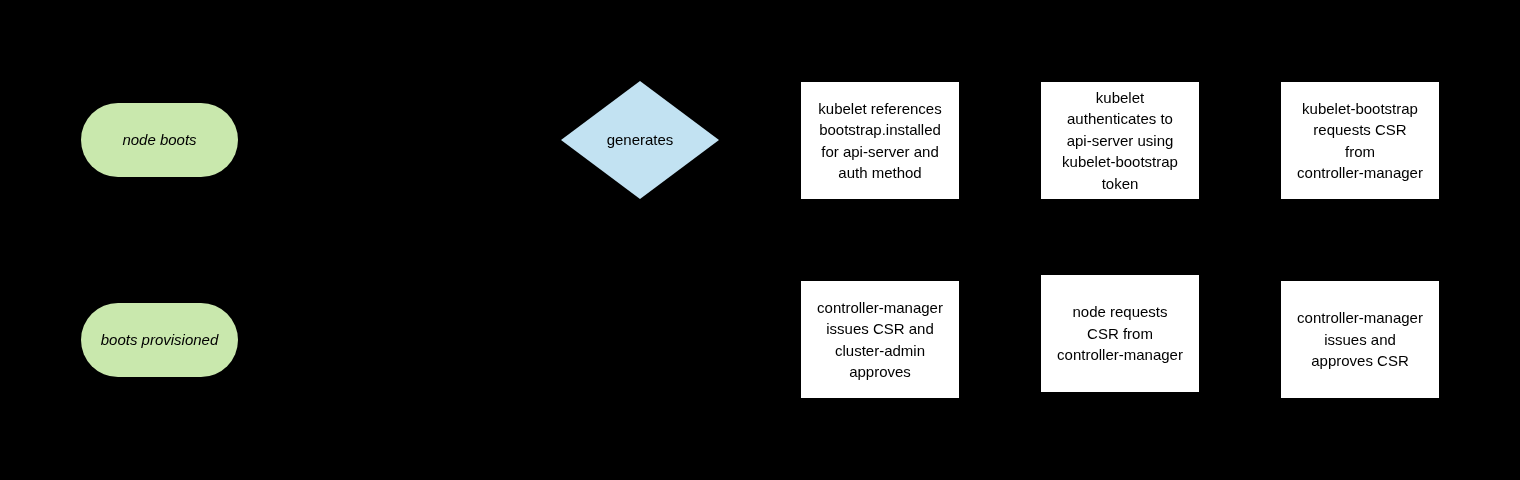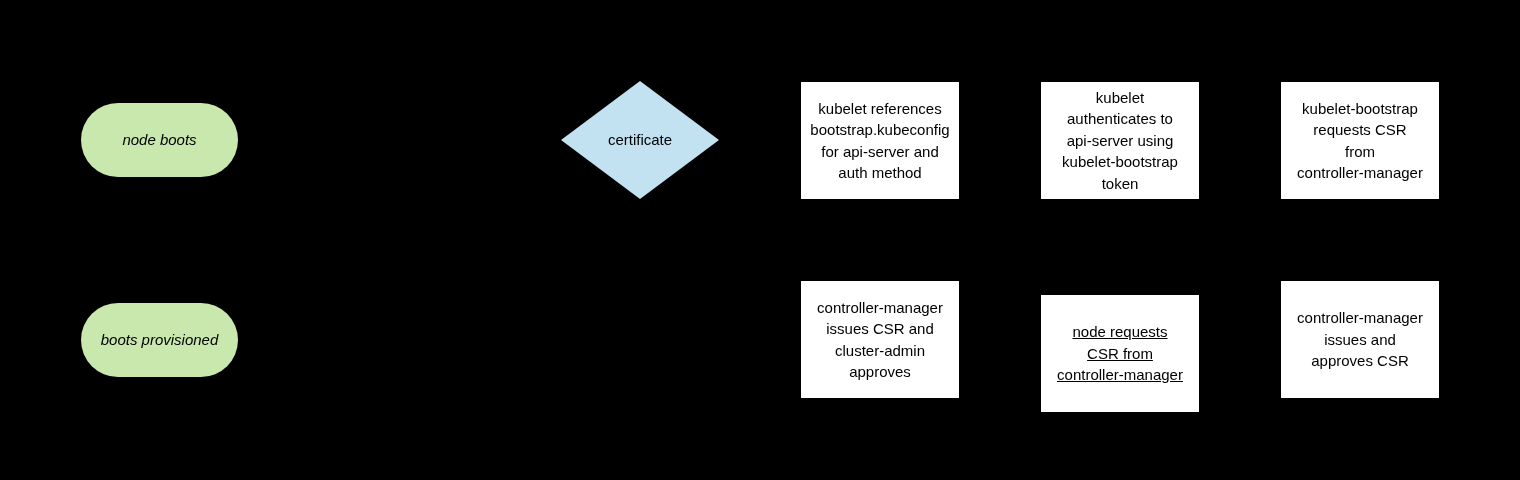--- a/index.html
+++ b/index.html
@@ -81,26 +81,26 @@
 
 <div id="canvas">
 
   <div class="node term" style="left:81px; top:103px;">
     <span class="txt">node boots</span>
   </div>
 
 
   <div class="diamond-wrap" style="left:561px; top:81px;">
     <div class="diamond-shape"></div>
-    <div class="diamond-label">certificate</div>
+    <div class="diamond-label">generates</div>
   </div>
 
   <div class="node proc overflow" style="left:801px; top:82px;">
     <span class="txt">kubelet references
-bootstrap.kubeconfig
+bootstrap.installed
 for api-server and
 auth method</span>
   </div>
 
   <div class="node proc" style="left:1041px; top:82px;">
     <span class="txt">kubelet
 authenticates to
 api-server using
 kubelet-bootstrap
 token</span>
@@ -119,21 +119,21 @@
 
 
 
   <div class="node proc" style="left:801px; top:281px;">
     <span class="txt">controller-manager
 issues CSR and
 cluster-admin
 approves</span>
   </div>
 
-  <div class="node proc" style="left:1041px; top:295px;text-decoration:underline;">
+  <div class="node proc" style="left:1041px; top:275px;">
     <span class="txt">node requests
 CSR from
 controller-manager</span>
   </div>
 
   <div class="node proc" style="left:1281px; top:281px;">
     <span class="txt">controller-manager
 issues and
 approves CSR</span>
   </div>

